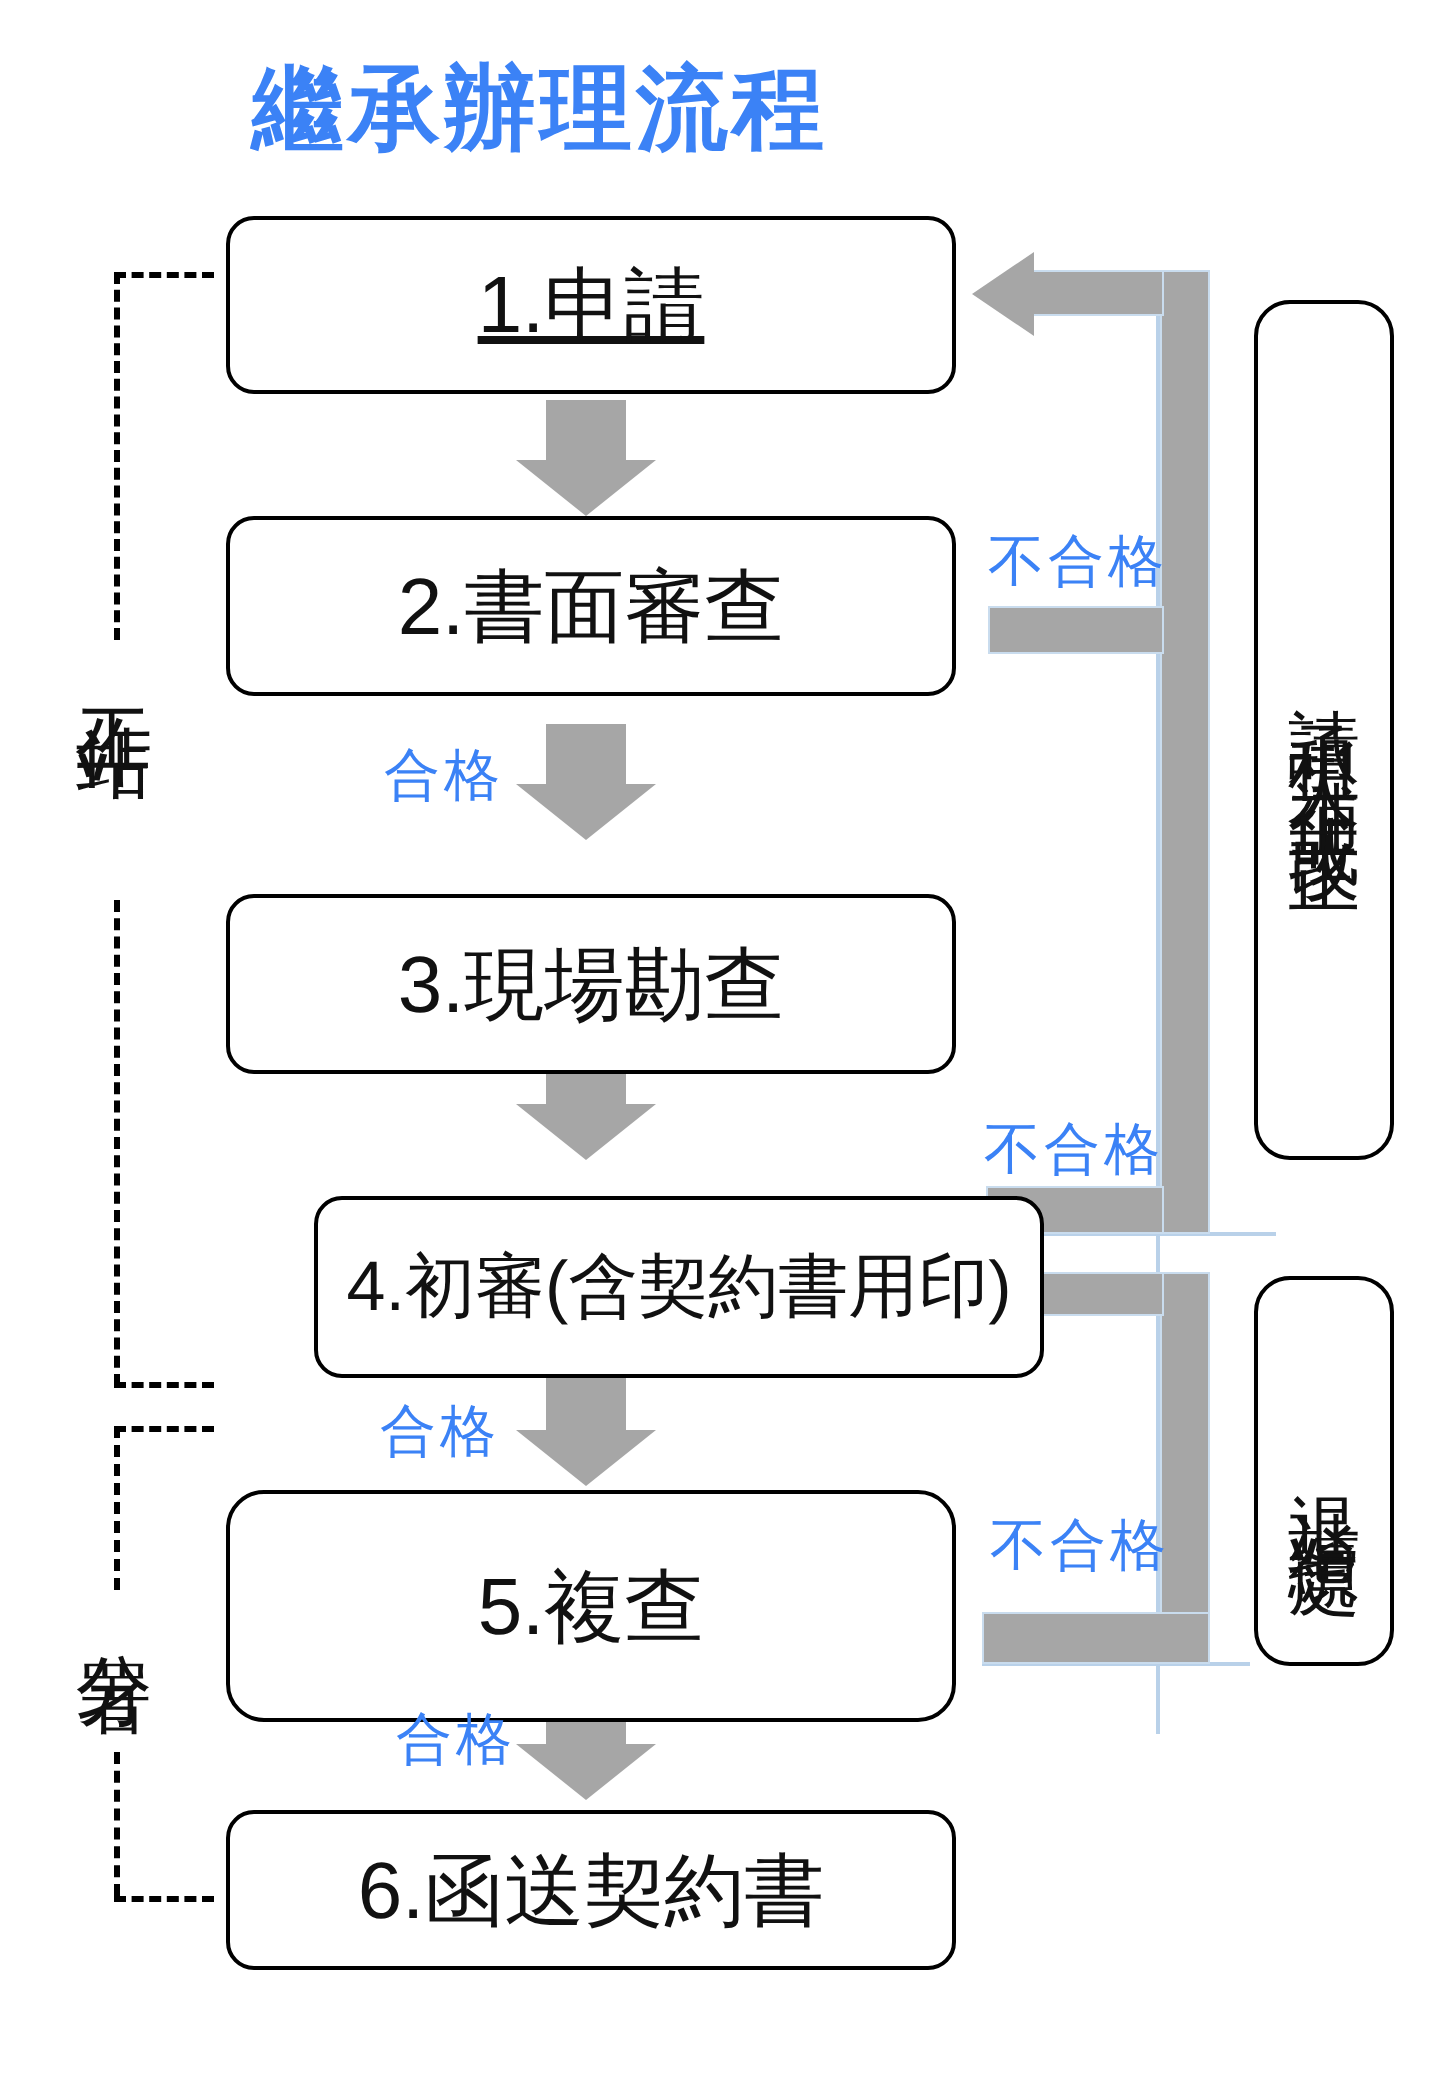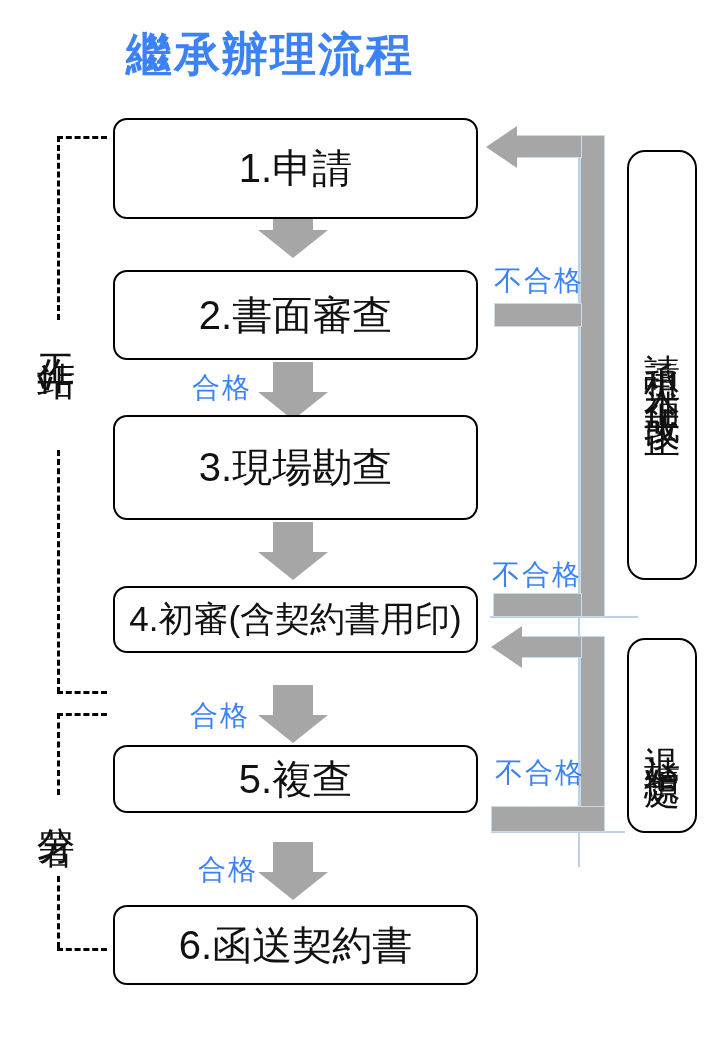--- a/index.html
+++ b/index.html
@@ -47,25 +47,25 @@
 <body>
 
 <div class="canvas">
 
   <div class="title">繼承辦理流程</div>
 
   <div class="guide" style="left:578px;top:135px;width:2px;height:732px;"></div>
   <div class="guide" style="left:490px;top:616px;width:148px;height:2px;"></div>
   <div class="guide" style="left:491px;top:831px;width:134px;height:2px;"></div>
 
-  <div class="box" style="top:118px;height:101px;">1.申請</div>
-  <div class="box" style="top:270px;height:90px;">2.書面審查</div>
-  <div class="box" style="top:415px;height:105px;">3.現場勘查</div>
-  <div class="box small" style="top:586px;height:67px;">4.初審(含契約書用印)</div>
-  <div class="box" style="top:745px;height:68px;">5.複查</div>
+  <div class="box" style="top:108px;height:89px;text-decoration:underline;">1.申請</div>
+  <div class="box" style="top:258px;height:90px;">2.書面審查</div>
+  <div class="box" style="top:447px;height:90px;">3.現場勘查</div>
+  <div class="box small" style="top:598px;height:91px;margin-left:44px;">4.初審(含契約書用印)</div>
+  <div class="box" style="top:745px;height:116px;border-radius:19px;">5.複查</div>
   <div class="box" style="top:905px;height:80px;">6.函送契約書</div>
 
   <div class="da-tail" style="top:200px;height:30px;"></div>
   <div class="da-head" style="top:230px;"></div>
 
   <div class="da-tail" style="top:362px;height:30px;"></div>
   <div class="da-head" style="top:392px;"></div>
 
   <div class="da-tail" style="top:522px;height:30px;"></div>
   <div class="da-head" style="top:552px;"></div>

